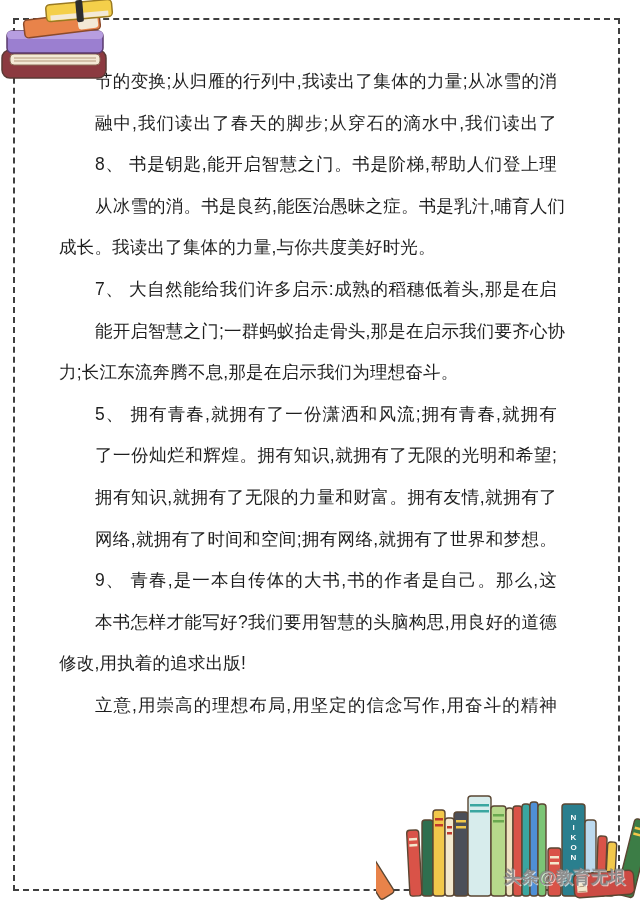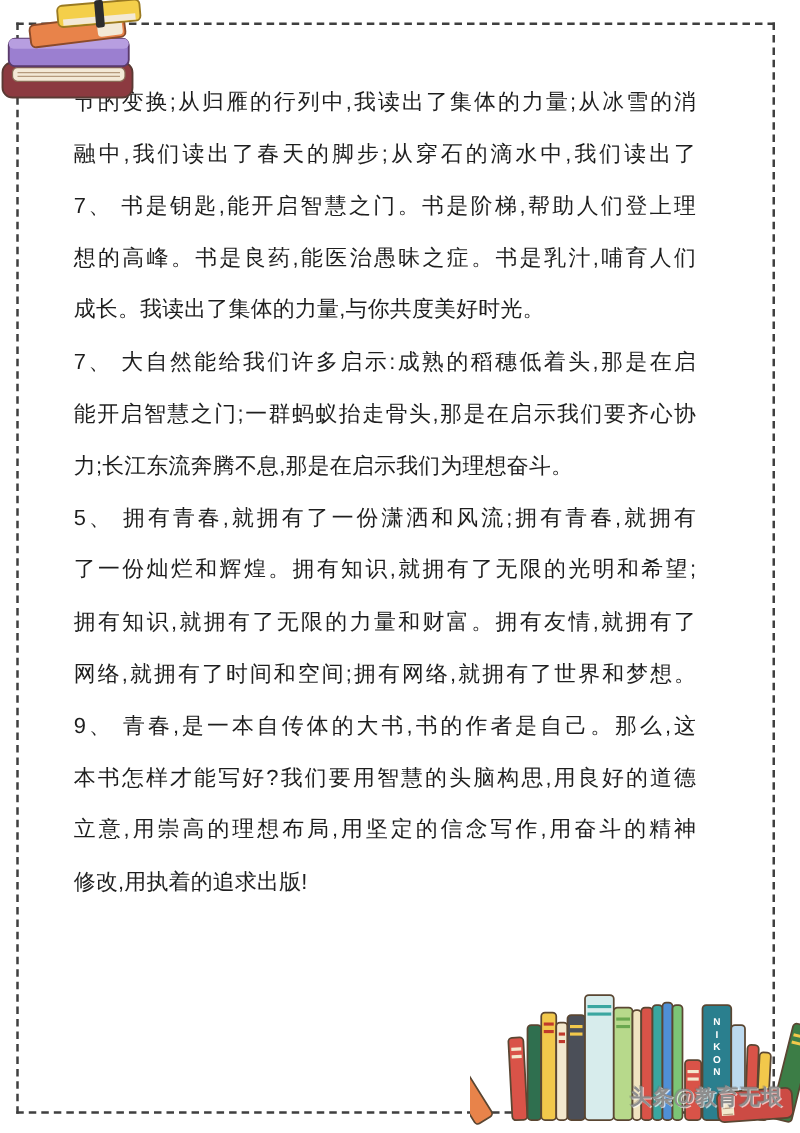--- a/index.html
+++ b/index.html
@@ -5,53 +5,53 @@
   html,body{margin:0;padding:0;}
   body{width:640px;height:906px;position:relative;overflow:hidden;
        font-family:"Liberation Sans","DejaVu Sans",sans-serif;}
   .page{position:absolute;inset:0;background:#ffffff;}
   .frame{position:absolute;left:13px;top:18px;width:607px;height:873px;
          box-sizing:border-box;border:2px dashed #3f3f3f;}
   .text-block{position:absolute;left:59px;top:61px;width:498px;}
   .line{height:41.6px;line-height:41.6px;font-size:17.5px;color:#1e1e1e;
         white-space:nowrap;letter-spacing:0.2px;
         text-align:justify;text-align-last:left;font-weight:500;}
-  .line.fill{text-align-last:justify;}
+  .line.fill{text-align-last:justify;margin-left:36px;}
   .illus{position:absolute;}
   #top-books{left:0;top:0;}
   #bottom-books{left:376px;top:786px;}
   .watermark{position:absolute;left:504px;top:866px;font-size:17px;
              font-weight:bold;color:#8e8e8e;letter-spacing:0.5px;
              text-shadow:1px 1px 0 rgba(255,255,255,.65),-1px -1px 0 rgba(110,110,110,.35);
              z-index:6;}
 </style>
 </head>
 <body>
 
 <div class="page"></div>
 
 <div class="frame"></div>
 
 <div class="text-block">
     <div class="line fill">节的变换;从归雁的行列中,我读出了集体的力量;从冰雪的消</div>
     <div class="line fill">融中,我们读出了春天的脚步;从穿石的滴水中,我们读出了</div>
-    <div class="line fill">7、 书是钥匙,能开启智慧之门。书是阶梯,帮助人们登上理</div>
-    <div class="line fill">想的高峰。书是良药,能医治愚昧之症。书是乳汁,哺育人们</div>
+    <div class="line fill">8、 书是钥匙,能开启智慧之门。书是阶梯,帮助人们登上理</div>
+    <div class="line fill">从冰雪的消。书是良药,能医治愚昧之症。书是乳汁,哺育人们</div>
     <div class="line">成长。我读出了集体的力量,与你共度美好时光。</div>
     <div class="line fill">7、 大自然能给我们许多启示:成熟的稻穗低着头,那是在启</div>
     <div class="line fill">能开启智慧之门;一群蚂蚁抬走骨头,那是在启示我们要齐心协</div>
     <div class="line">力;长江东流奔腾不息,那是在启示我们为理想奋斗。</div>
     <div class="line fill">5、 拥有青春,就拥有了一份潇洒和风流;拥有青春,就拥有</div>
     <div class="line fill">了一份灿烂和辉煌。拥有知识,就拥有了无限的光明和希望;</div>
     <div class="line fill">拥有知识,就拥有了无限的力量和财富。拥有友情,就拥有了</div>
     <div class="line fill">网络,就拥有了时间和空间;拥有网络,就拥有了世界和梦想。</div>
     <div class="line fill">9、 青春,是一本自传体的大书,书的作者是自己。那么,这</div>
     <div class="line fill">本书怎样才能写好?我们要用智慧的头脑构思,用良好的道德</div>
+    <div class="line">修改,用执着的追求出版!</div>
     <div class="line fill">立意,用崇高的理想布局,用坚定的信念写作,用奋斗的精神</div>
-    <div class="line">修改,用执着的追求出版!</div>
   </div>
 
 <svg id="top-books" class="illus" width="118" height="84" viewBox="0 0 118 84">
 
   <rect x="2" y="50" width="104" height="28" rx="8" stroke="#5a3a34" stroke-width="1.5" fill="#8c3a40"></rect>
   <rect x="10" y="54" width="90" height="11" rx="4" stroke="#8a6a55" stroke-width="1" fill="#f3e9d6"></rect>
   <line x1="14" y1="58" x2="96" y2="58" stroke="#b59a7c" stroke-width="1"></line>
   <line x1="14" y1="61" x2="96" y2="61" stroke="#b59a7c" stroke-width="1"></line>
 
   <rect x="7" y="31" width="96" height="22" rx="5" stroke="#5a3a6c" stroke-width="1.5" fill="#9b7fd0"></rect>

